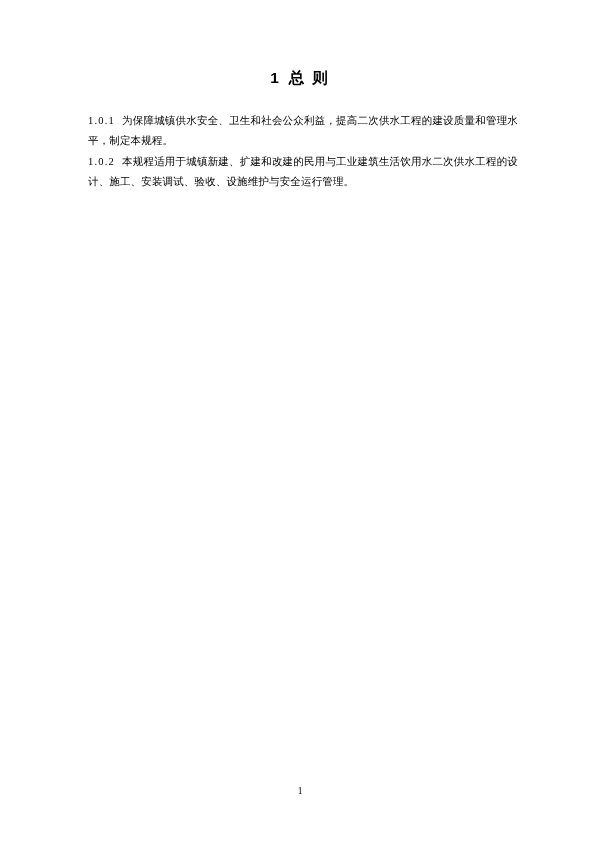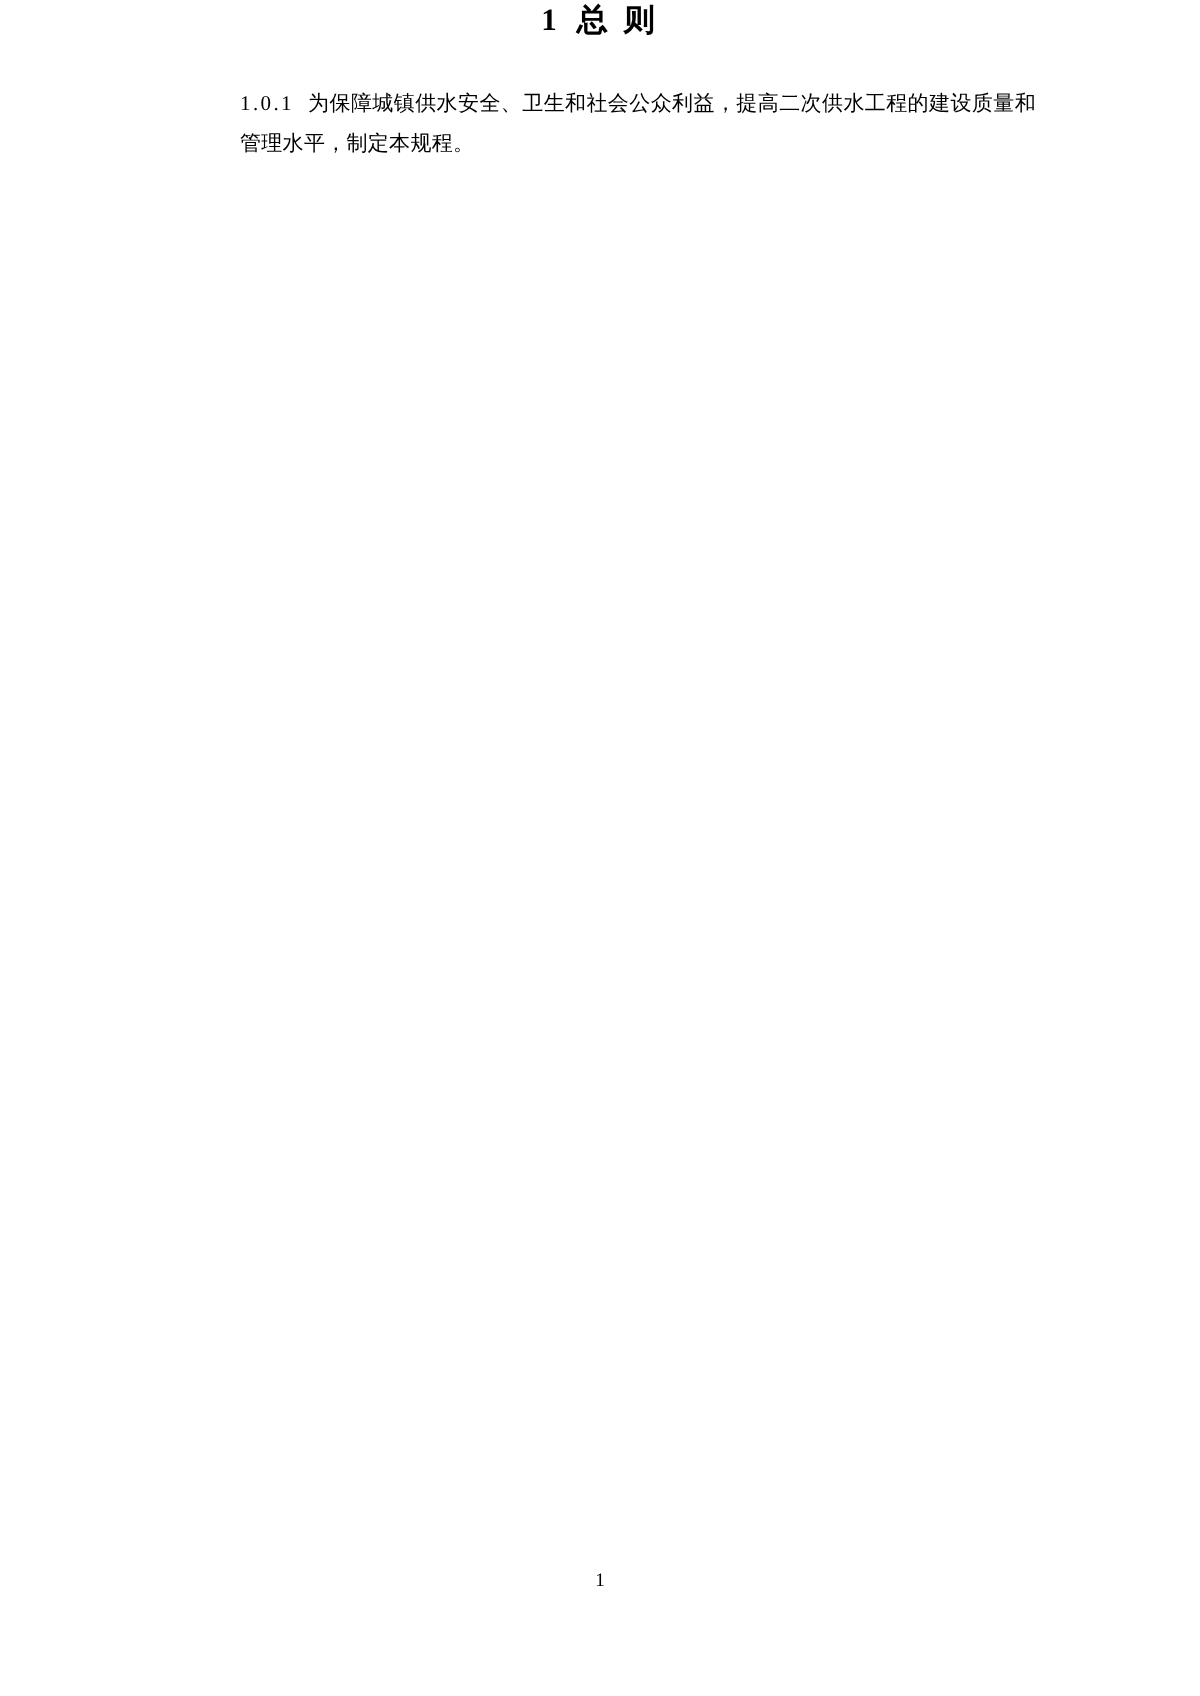--- a/index.html
+++ b/index.html
@@ -20,34 +20,34 @@
     width: 600px;
     height: 848px;
     box-sizing: border-box;
   }
   .chapter-title {
     text-align: center;
     font-size: 15.5px;
     font-weight: bold;
     letter-spacing: 2px;
     margin: 0;
-    font-family: Liberation Serif, serif;
+    padding-top: 68px;
+    font-family: Liberation Sans, sans-serif;
   }
   .chapter-title .num {
     margin-right: 10px;
     letter-spacing: 0;
   }
   .chapter-title .zhong {
     letter-spacing: 8px;
   }
   .body-block {
     margin-top: 22px;
     padding-left: 88px;
     padding-right: 82px;
-    margin-left: 32px;
   }
   .clause {
     font-size: 10.5px;
     line-height: 1.92;
     text-align: justify;
     text-justify: inter-ideograph;
     margin: 0 0 1px 0;
     letter-spacing: 0.15px;
   }
   .clause .label {
@@ -73,19 +73,22 @@
   <h1 class="chapter-title">
     <span class="num">1</span><span class="zhong">总</span><span>则</span>
   </h1>
 
   <div class="body-block">
 
     <p class="clause">
       <span class="label">1.0.1</span><span>为保障城镇供水安全、卫生和社会公众利益，提高二次供水工程的建设质量和管理水平，制定本规程。</span>
     </p>
 
+    <p class="clause">
+      <span class="label">1.0.2</span><span>本规程适用于城镇新建、扩建和改建的民用与工业建筑生活饮用水二次供水工程的设计、施工、安装调试、验收、设施维护与安全运行管理。</span>
+    </p>
 
 
   </div>
 
   <div class="page-number">1</div>
 
 </div>
 
 </body></html>

